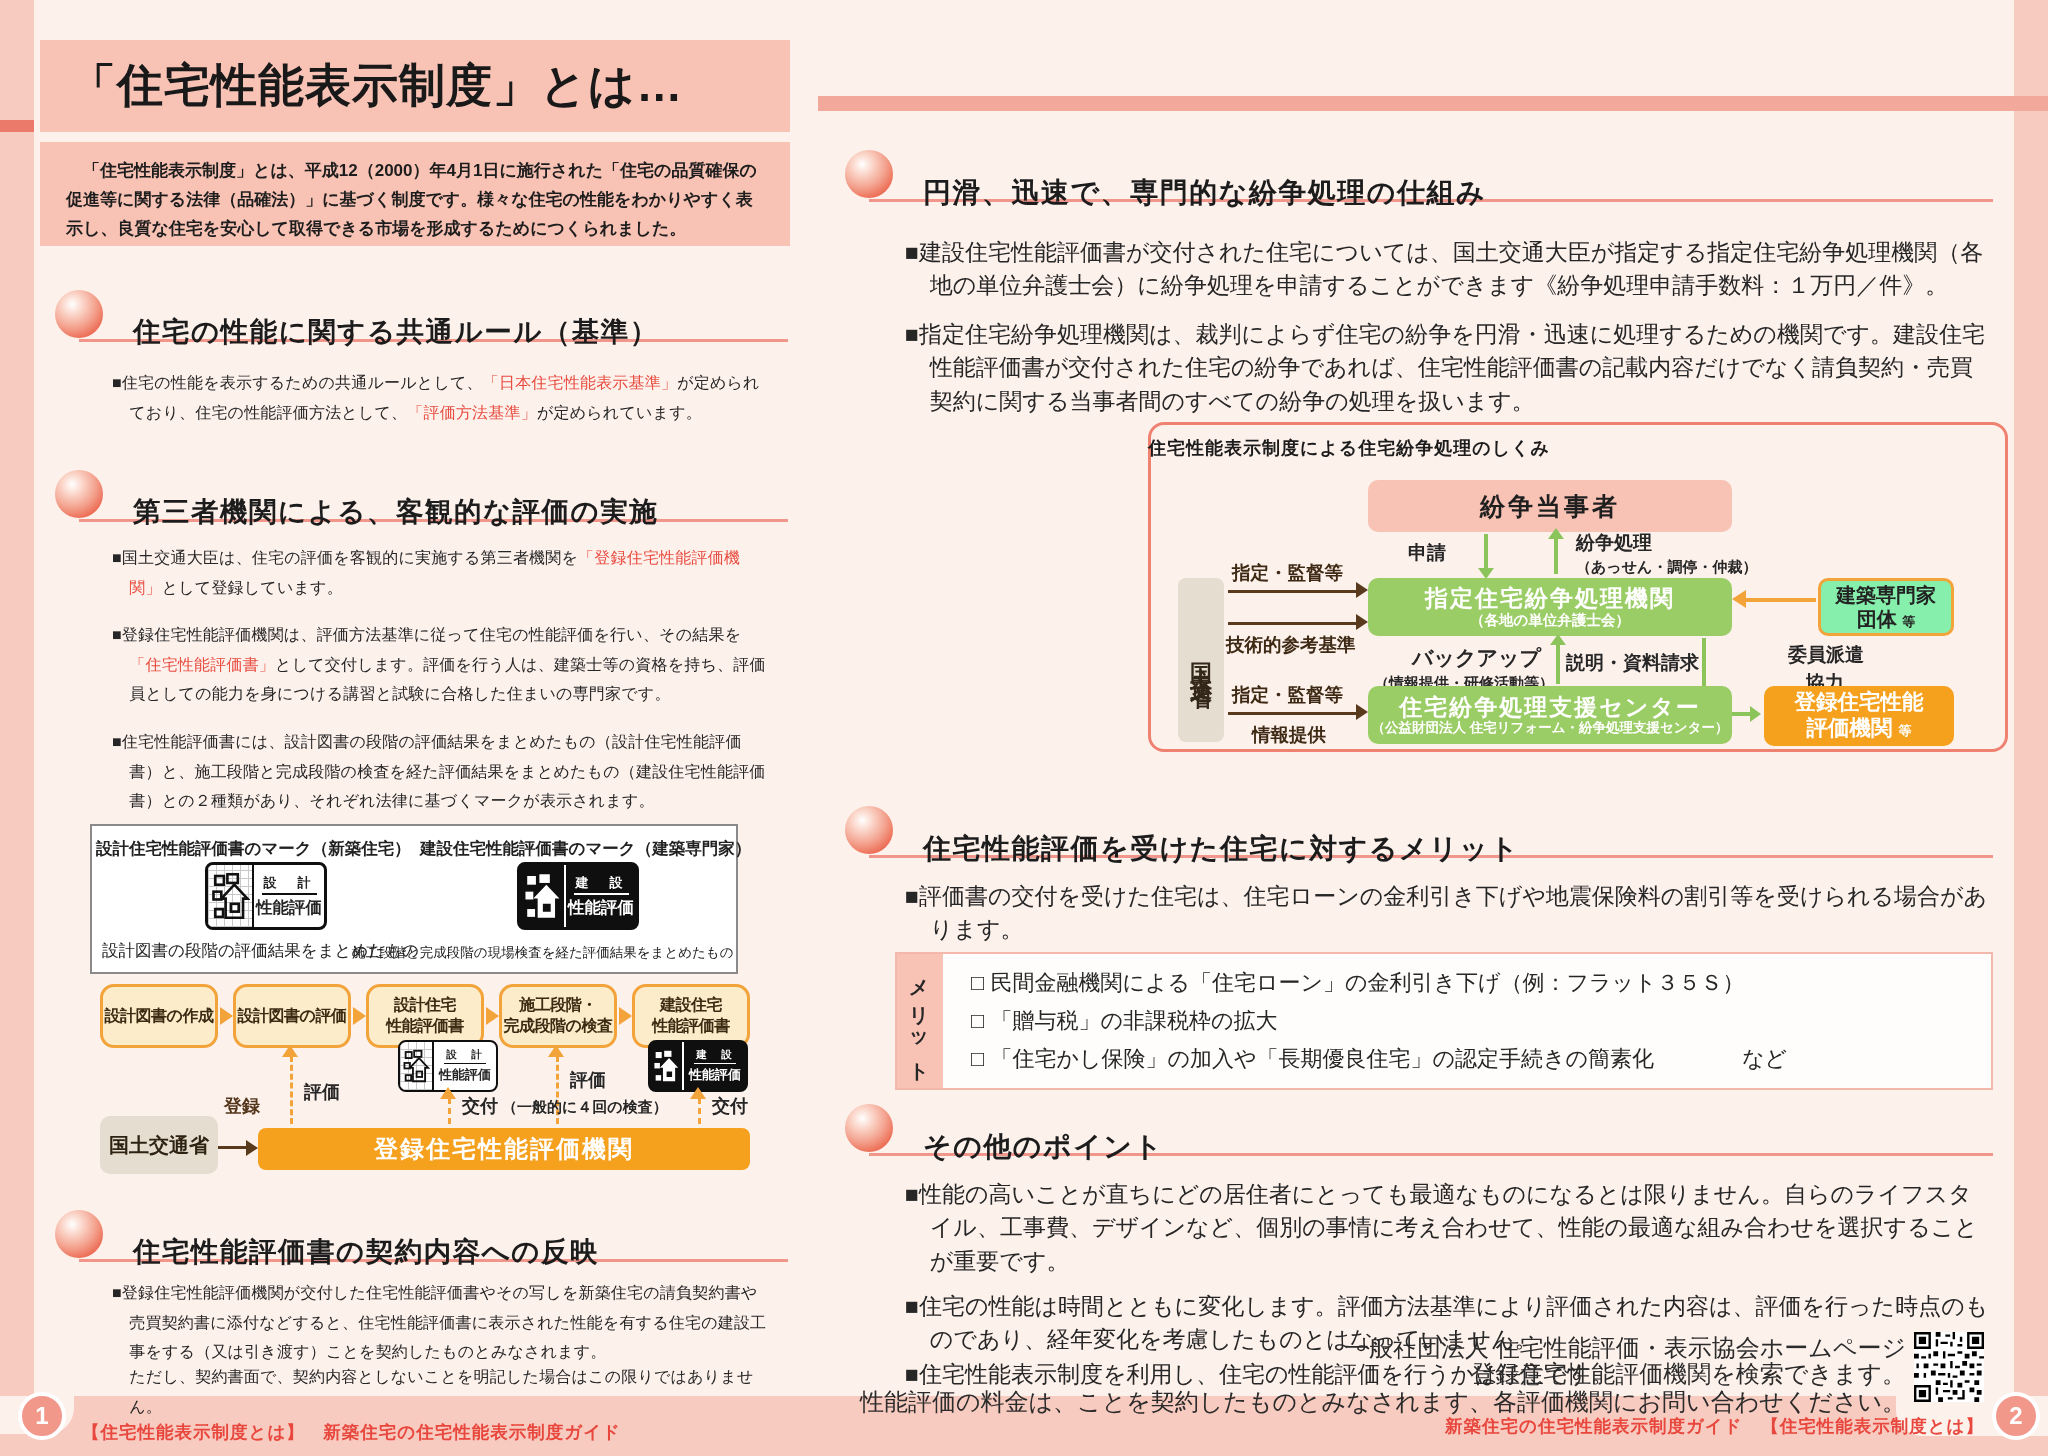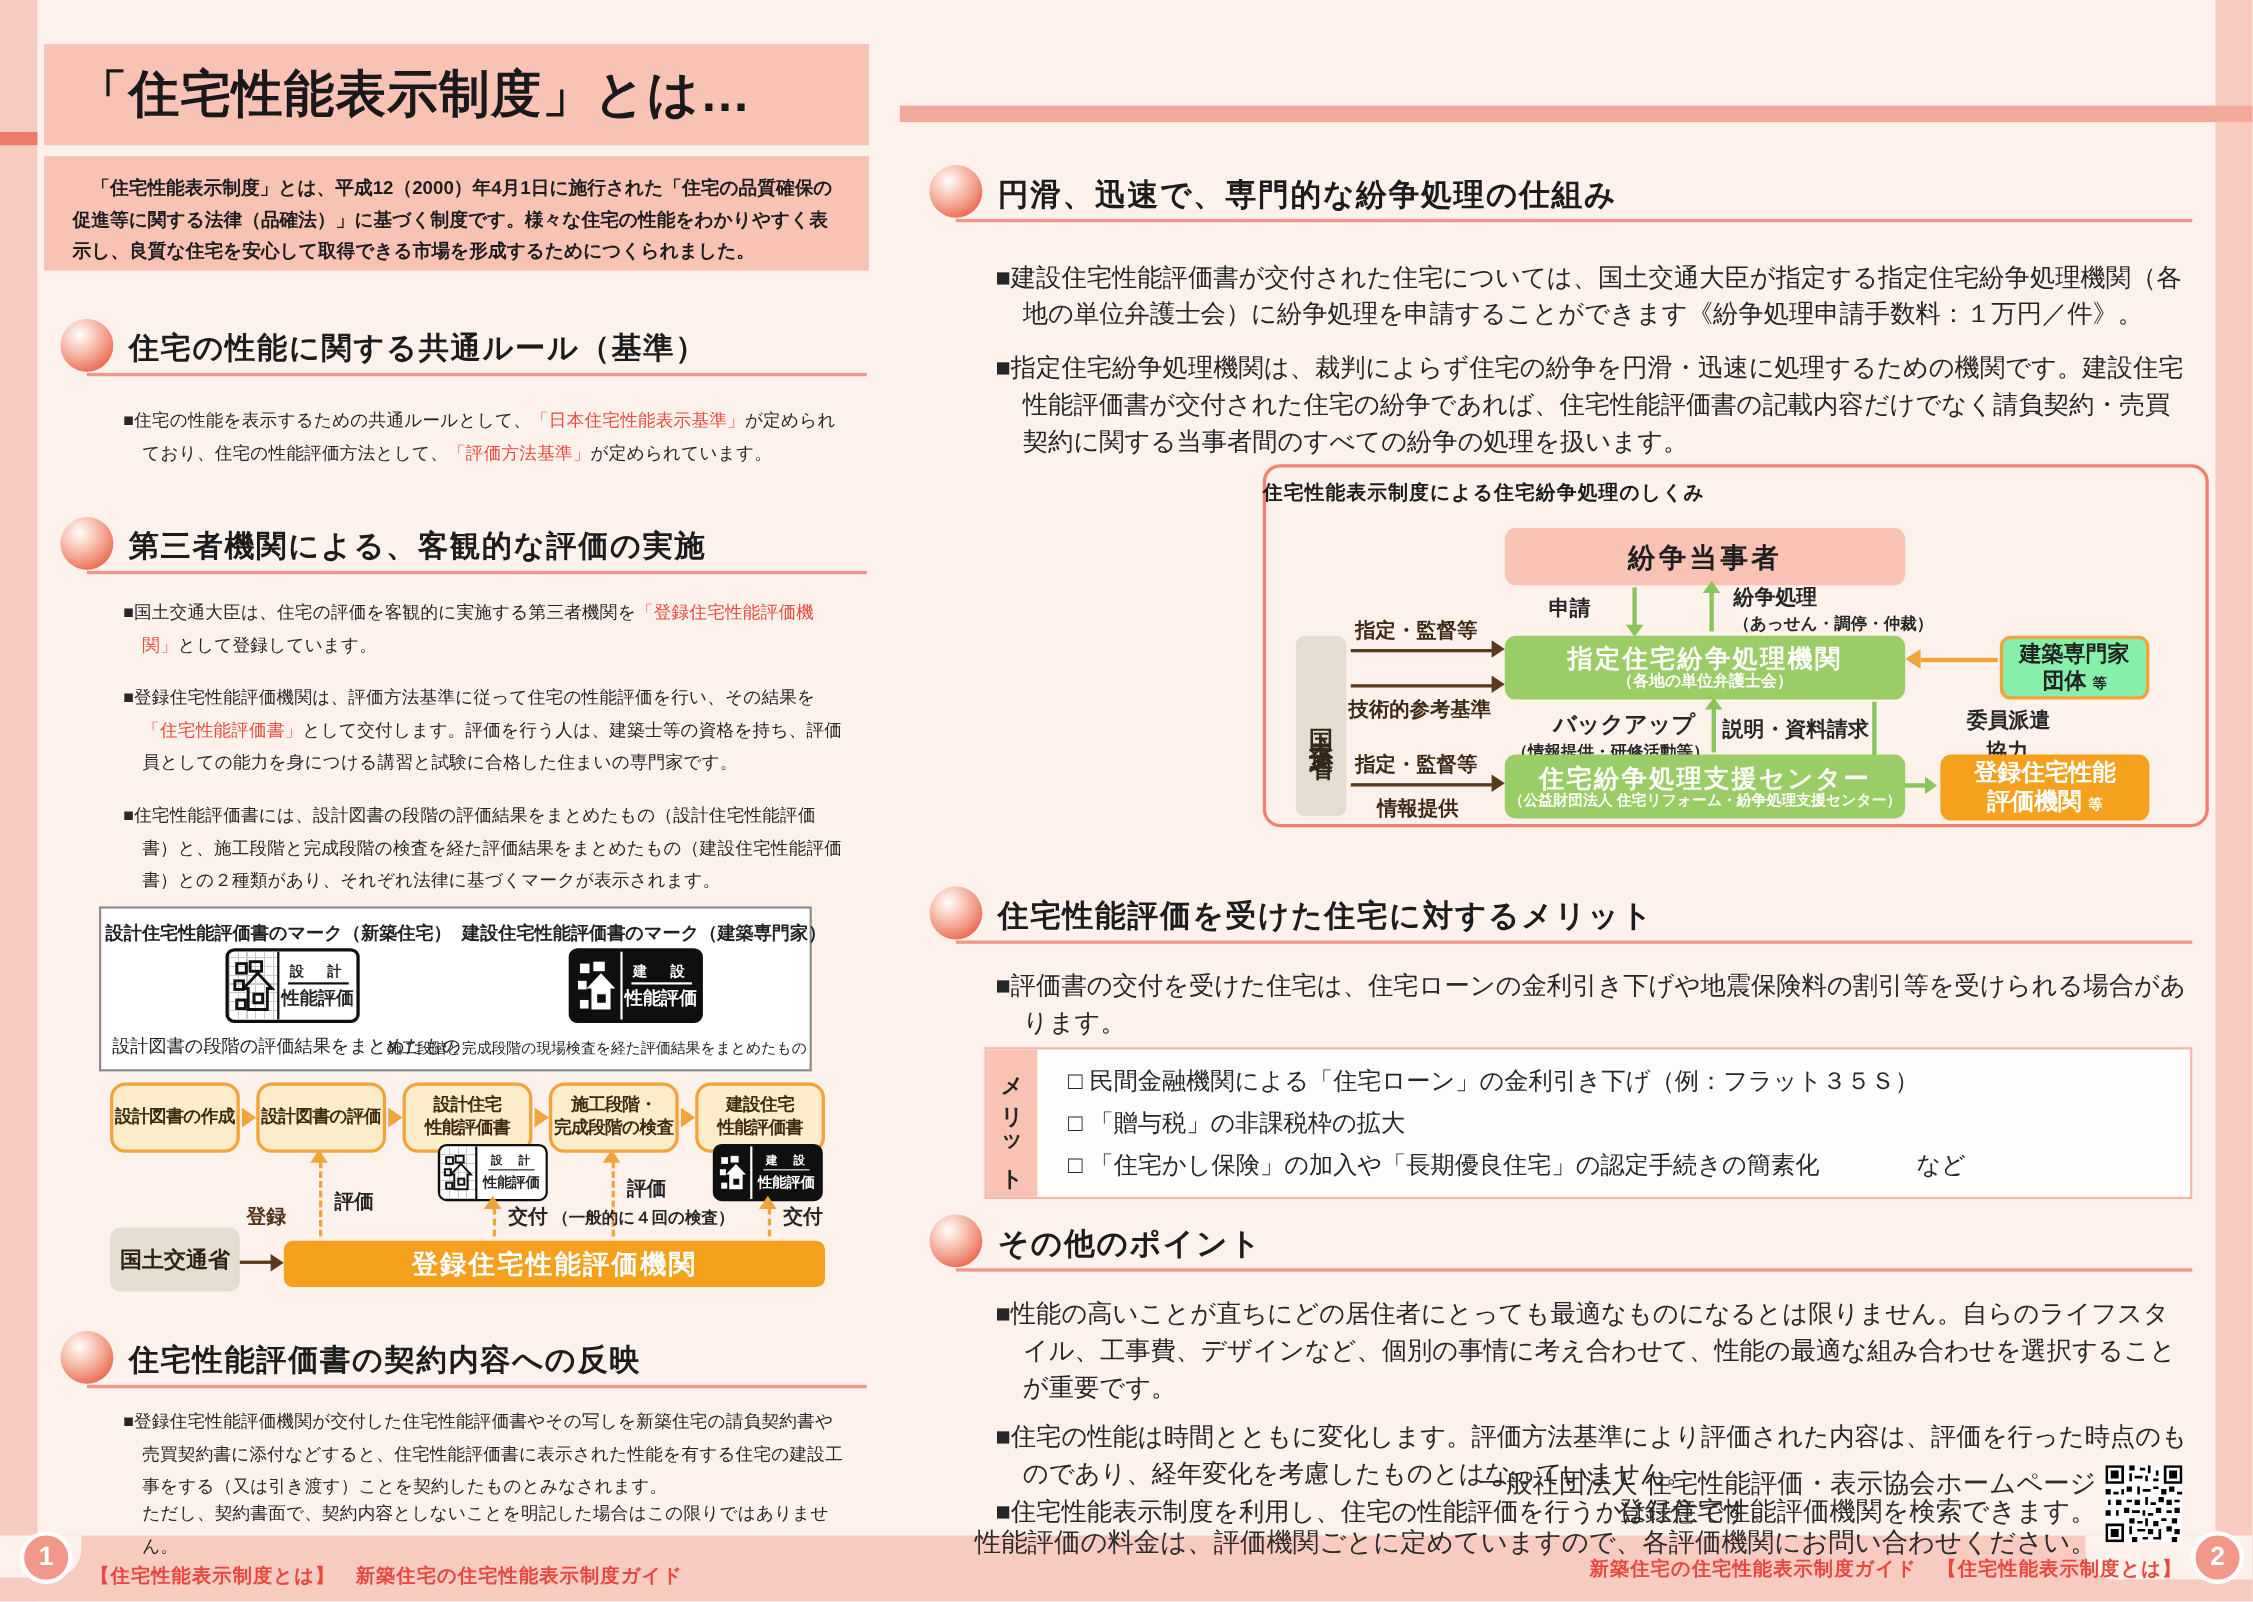--- a/index.html
+++ b/index.html
@@ -20,21 +20,21 @@
              color:#191919;letter-spacing:1px}
   .intro-box{position:absolute;left:40px;top:142px;width:750px;height:104px;background:#f8c2b4;
              padding:15px 26px;font-size:17px;line-height:1.7;font-weight:600;color:#1d1d1d}
   .intro-box .b{font-weight:800}
 
   
   .sec{position:absolute;height:54px}
   .sec .line{position:absolute;left:24px;right:0;bottom:0;height:3px;background:#f0968b}
   .sphere{position:absolute;left:0;top:2px;width:48px;height:48px;border-radius:50%;
           background:radial-gradient(circle at 36% 30%,#ffffff,#fbd7cb 22%,#f3a18d 52%,#ed7059 75%,#e75a44 100%)}
-  .sec .t{position:absolute;left:62px;top:10px;margin:0;font-size:27.5px;font-weight:800;
+  .sec .t{position:absolute;left:62px;top:10px;margin:16px;font-size:27.5px;font-weight:800;
           color:#1c1c1c;letter-spacing:1.5px;white-space:nowrap}
   .sec.r .t{font-size:28px}
 
   
   .para{position:absolute;font-size:16px;line-height:1.85;letter-spacing:.2px;color:#262626;
         padding-left:1.08em;text-indent:-1.08em;font-weight:500}
   .para.rp{font-size:23px;line-height:1.45;letter-spacing:0}
   .para.cont{text-indent:0}
   .red{color:#e84b3f}
 
@@ -382,21 +382,21 @@
     <div class="line"></div>
     <span class="sphere"></span>
     <h2 class="t">その他のポイント</h2>
   </div>
   <div class="para rp" style="left:905px;top:1178px;width:1090px">■性能の高いことが直ちにどの居住者にとっても最適なものになるとは限りません。自らのライフスタイル、工事費、デザインなど、個別の事情に考え合わせて、性能の最適な組み合わせを選択することが重要です。</div>
   <div class="para rp" style="left:905px;top:1290px;width:1090px">■住宅の性能は時間とともに変化します。評価方法基準により評価された内容は、評価を行った時点のものであり、経年変化を考慮したものとはなっていません。</div>
   <div class="para rp" style="left:905px;top:1358px;width:1090px">■住宅性能表示制度を利用し、住宅の性能評価を行うかは任意です。</div>
 
   <div class="note" style="right:142px;top:1332px">一般社団法人 住宅性能評価・表示協会ホームページ</div>
   <div class="note" style="right:142px;top:1358px">登録住宅性能評価機関を検索できます。</div>
-  <div class="note" style="right:142px;top:1386px">性能評価の料金は、評価機関ごとに定めていますので、各評価機関にお問い合わせください。</div>
+  <div class="note" style="right:142px;top:1386px">性能評価の料金は、ことを契約したものとみなされます、各評価機関にお問い合わせください。</div>
   <svg class="qr" viewBox="0 0 29 29">
     <rect width="29" height="29" fill="#fff"></rect>
     <g fill="#000">
       <path d="M0 0h7v7H0z M22 0h7v7h-7z M0 22h7v7H0z"></path>
       <path d="M1 1h5v5H1z M23 1h5v5h-5z M1 23h5v5H1z" fill="#fff"></path>
       <path d="M2 2h3v3H2z M24 2h3v3h-3z M2 24h3v3H2z"></path>
       <path d="M9 0h2v2H9z M13 1h2v1h-2z M16 0h1v3h-1z M19 2h1v2h-1z M9 3h1v3H9z M11 4h3v1h-3z M15 4h1v2h-1z M18 5h2v1h-2z M0 9h2v2H0z M3 10h2v1H3z M6 9h1v2H6z M8 8h2v2H8z M12 8h1v3h-1z M14 9h3v1h-3z M18 8h2v1h-2z M21 9h2v2h-2z M24 8h2v2h-2z M27 10h2v1h-2z M1 13h1v2H1z M4 13h2v2H4z M8 13h2v1H8z M11 13h2v2h-2z M15 12h1v3h-1z M17 14h2v1h-2z M20 12h2v2h-2z M23 13h2v2h-2z M26 13h2v1h-2z M0 17h2v2H0z M4 17h1v2H4z M7 16h2v2H7z M10 17h3v1h-3z M14 17h1v2h-1z M16 18h2v1h-2z M19 16h2v2h-2z M23 17h2v1h-2z M26 16h2v2h-2z M9 20h2v2H9z M12 21h2v1h-2z M15 20h1v3h-1z M18 21h2v2h-2z M21 20h2v1h-2z M25 20h2v2h-2z M9 23h1v3H9z M12 24h3v1h-3z M16 24h2v2h-2z M20 24h1v3h-1z M23 23h2v2h-2z M26 24h2v2h-2z M10 27h2v2h-2z M14 27h2v1h-2z M18 27h3v1h-3z M25 27h2v2h-2z"></path>
     </g>
   </svg>
 

